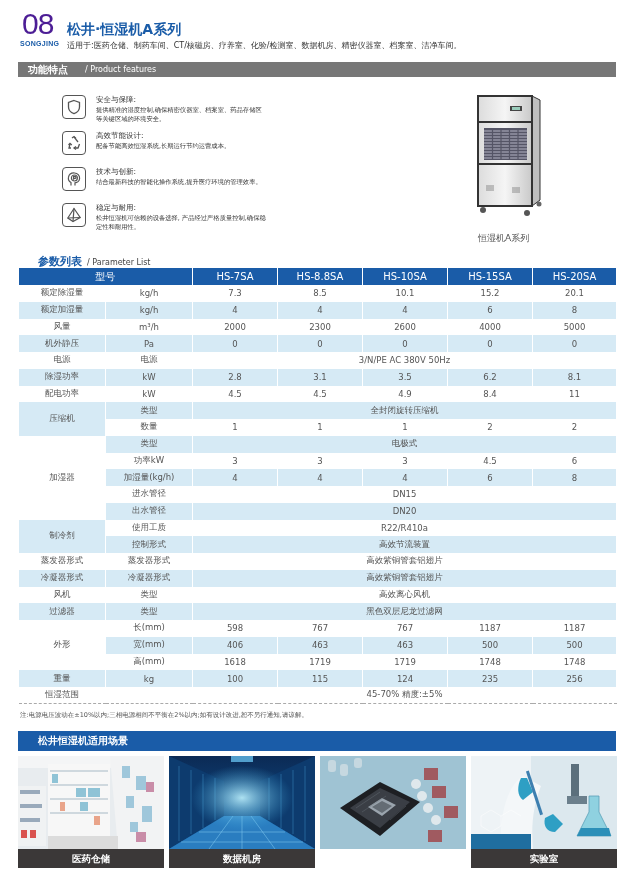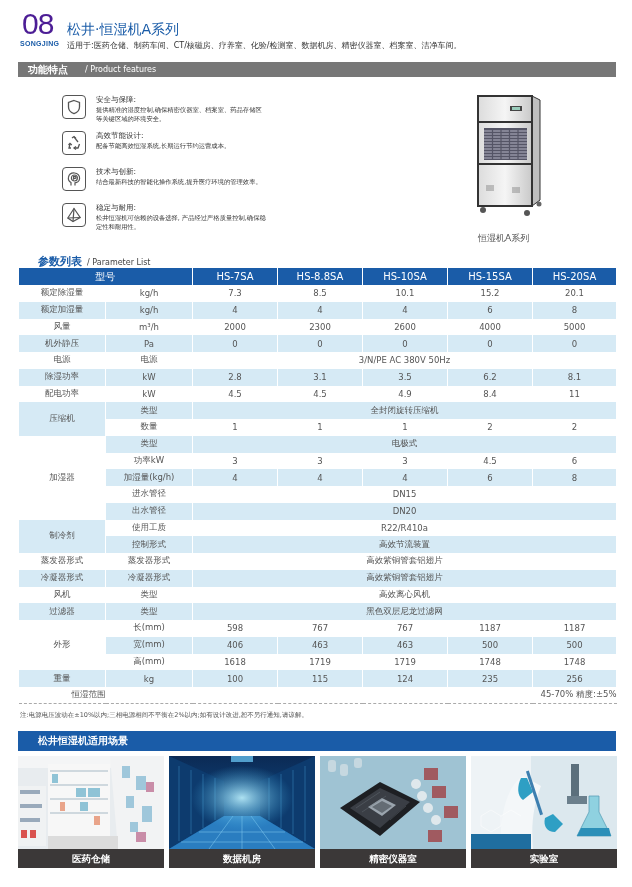--- a/index.html
+++ b/index.html
@@ -3,21 +3,21 @@
 <meta charset="utf-8">
 <style>
   * { box-sizing: border-box; margin: 0; padding: 0; }
   html, body { width: 632px; height: 887px; background: #ffffff; overflow: hidden; }
   body { font-family: "DejaVu Sans", "Liberation Sans", sans-serif; color: #444; position: relative; }
 
   
   .hdr { position: absolute; left: 0; top: 0; width: 632px; height: 56px; }
   .num { position: absolute; left: 22px; top: 9px; font-family: "Liberation Sans", sans-serif; font-size: 30px; line-height: 30px; color: #4c1d95; letter-spacing: -1px; }
   .brand { position: absolute; left: 20px; top: 40px; font-family: "Liberation Sans", sans-serif; font-size: 7px; font-weight: bold; color: #1a5ca8; letter-spacing: 0.3px; }
-  .title { position: absolute; left: 67px; top: 21px; font-size: 14px; font-weight: normal; color: #1a5ca8; line-height: 16px; }
+  .title { position: absolute; left: 67px; top: 21px; font-size: 14px; font-weight: bold; color: #1a5ca8; line-height: 16px; }
   .subtitle { position: absolute; left: 67px; top: 40px; font-size: 8px; color: #333; white-space: nowrap; }
 
   
   .secbar { position: absolute; left: 18px; top: 62px; width: 598px; height: 15px; background: #777777; }
   .secbar .cn { position: absolute; left: 10px; top: 0px; font-size: 10px; line-height: 15px; font-weight: bold; color: #fff; }
   .secbar .en { position: absolute; left: 67px; top: 0px; font-size: 8px; line-height: 15px; color: #fff; }
 
   
   .feat { position: absolute; left: 62px; width: 210px; height: 34px; }
   .feat .ic { position: absolute; left: 0; top: 0; width: 24px; height: 24px; border: 1.3px solid #555; border-radius: 4px; display: flex; align-items: center; justify-content: center; }
@@ -34,21 +34,21 @@
   .ptitle .cn { font-size: 11px; font-weight: bold; color: #1a5ca8; }
   .ptitle .en { font-size: 8px; color: #444; }
 
   
   table.pt { position: absolute; left: 18px; top: 268px; width: 598px; border-collapse: collapse; table-layout: fixed; font-size: 8.5px; color: #555; }
   table.pt td, table.pt th { height: 16.75px; text-align: center; vertical-align: middle; padding: 0; font-weight: normal; border-left: 1px solid #ffffff; border-right: 1px solid #ffffff; white-space: nowrap; }
   table.pt thead th { background: #1a5ca8; color: #fff; font-size: 10px; border-left: 1px solid #5a8ac4; height: 17px; }
   table.pt thead th:first-child { border-left: none; }
   table.pt td.b { background: #d6eaf5; }
   table.pt td.nob { border-left: none; border-right: none; }
-  table.pt tr.last td { border-bottom: 1px dashed #aaa; text-align: right; }
+  table.pt tr.last td { border-bottom: 1px dashed #aaa; }
   .note { position: absolute; left: 20px; top: 711px; font-size: 6.5px; color: #555; white-space: nowrap; }
 
   
   .scbar { position: absolute; left: 18px; top: 731px; width: 598px; height: 20px; background: #1a5ca8; }
   .scbar span { position: absolute; left: 20px; top: 0; font-size: 10px; font-weight: bold; color: #fff; line-height: 20px; }
 
   .scene { position: absolute; top: 756px; width: 146px; height: 112px; overflow: hidden; }
   .scene .pic { position: absolute; left: 0; top: 0; width: 146px; height: 93px; }
   .scene .lbl { position: absolute; left: 0; top: 93px; width: 146px; height: 19px; background: #3b3838; color: #fff; font-size: 9.5px; text-align: center; line-height: 19px; font-weight: bold; }
 </style>
@@ -486,21 +486,20 @@
     <polygon points="20,52 60,26 100,46 60,80" fill="#1d1f23"></polygon>
     <polygon points="30,52 60,32 90,46 60,72" fill="#3a3e45"></polygon>
     <polygon points="48,51 62,42 76,49 62,60" fill="#9aa4ad"></polygon>
     <polygon points="52,51 62,45 72,50 62,57" fill="#646c74"></polygon>
     <g stroke="#6b737c" stroke-width="0.4">
       <line x1="36" y1="52" x2="60" y2="36"></line>
         <line x1="42" y1="56" x2="66" y2="40"></line>
         <line x1="70" y1="64" x2="86" y2="50"></line>
     </g>
   </svg>
-  <div class="lbl">精密仪器室</div>
 </div>
 
 <div class="scene" style="left:471px;">
   <svg class="pic" viewBox="0 0 146 93" preserveAspectRatio="none">
     <rect width="146" height="93" fill="#dce8ee"></rect>
     <rect x="0" y="0" width="60" height="93" fill="#eef3f6"></rect>
     <path d="M30 93 C28 60 36 30 52 20 L70 30 C62 50 60 70 62 93 Z" fill="#f4f7f9"></path>
     <path d="M50 22 C46 30 46 40 52 44 L62 36 L56 22 Z" fill="#2e9fc4"></path>
     <rect x="62" y="14" width="3" height="46" fill="#3d7fb0" transform="rotate(-18 63 37)"></rect>
     <path d="M74 62 C72 70 76 76 84 76 L92 68 L82 58 Z" fill="#2e9fc4"></path>

